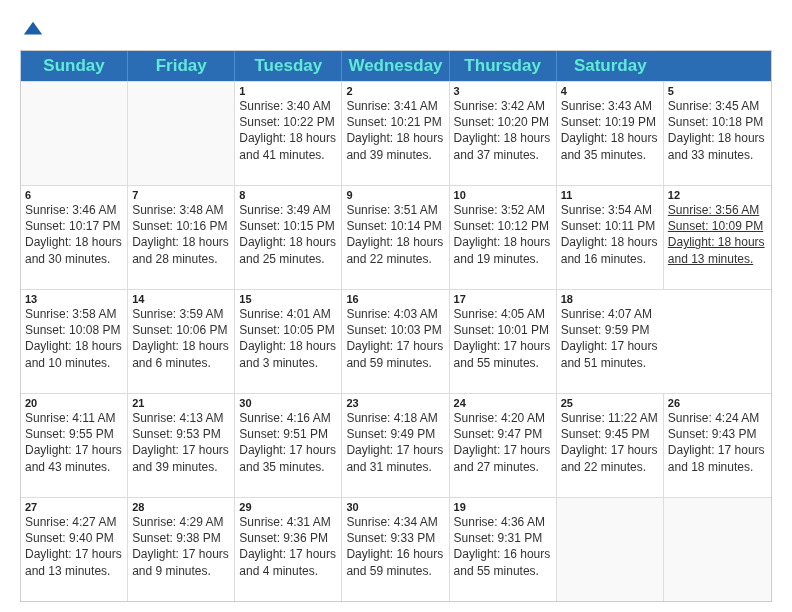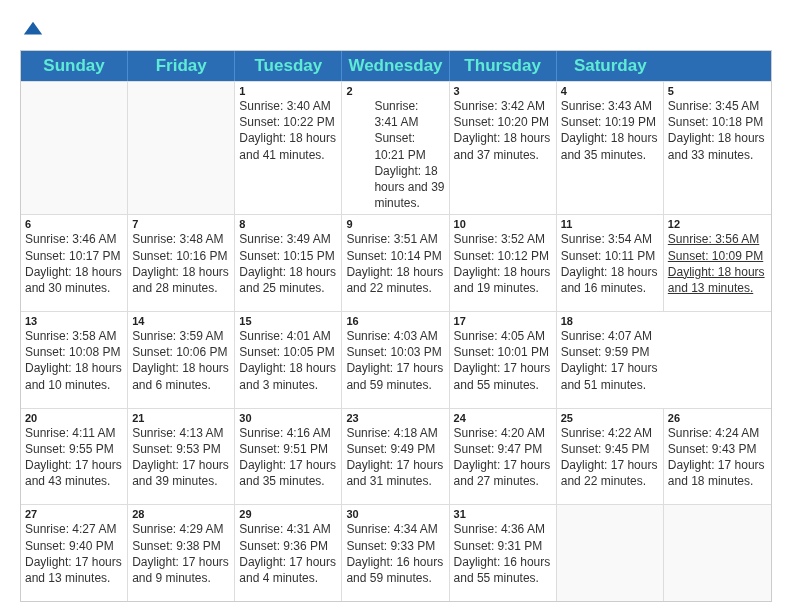--- a/index.html
+++ b/index.html
@@ -149,21 +149,21 @@
           <div class="cal-cell empty"></div>
           <div class="cal-cell empty"></div>
           <div class="cal-cell">
             <div class="cell-day">1</div>
             <div class="cell-info" style="white-space: pre-line;">Sunrise: 3:40 AM
 Sunset: 10:22 PM
 Daylight: 18 hours and 41 minutes.</div>
           </div>
           <div class="cal-cell">
             <div class="cell-day">2</div>
-            <div class="cell-info" style="white-space: pre-line; margin-left: 28px;">Sunrise: 3:41 AM
+            <div class="cell-info" style="white-space: pre-line;">Sunrise: 3:41 AM
 Sunset: 10:21 PM
 Daylight: 18 hours and 39 minutes.</div>
           </div>
           <div class="cal-cell">
             <div class="cell-day">3</div>
             <div class="cell-info" style="white-space: pre-line;">Sunrise: 3:42 AM
 Sunset: 10:20 PM
 Daylight: 18 hours and 37 minutes.</div>
           </div>
           <div class="cal-cell">
@@ -287,21 +287,21 @@
 Daylight: 17 hours and 31 minutes.</div>
           </div>
           <div class="cal-cell">
             <div class="cell-day">24</div>
             <div class="cell-info" style="white-space: pre-line;">Sunrise: 4:20 AM
 Sunset: 9:47 PM
 Daylight: 17 hours and 27 minutes.</div>
           </div>
           <div class="cal-cell">
             <div class="cell-day">25</div>
-            <div class="cell-info" style="white-space: pre-line;">Sunrise: 4:22 AM
+            <div class="cell-info" style="white-space: pre-line;">Sunrise: 11:22 AM
 Sunset: 9:45 PM
 Daylight: 17 hours and 22 minutes.</div>
           </div>
           <div class="cal-cell">
             <div class="cell-day">26</div>
             <div class="cell-info" style="white-space: pre-line;">Sunrise: 4:24 AM
 Sunset: 9:43 PM
 Daylight: 17 hours and 18 minutes.</div>
           </div>
         </div>
@@ -324,21 +324,21 @@
 Sunset: 9:36 PM
 Daylight: 17 hours and 4 minutes.</div>
           </div>
           <div class="cal-cell">
             <div class="cell-day">30</div>
             <div class="cell-info" style="white-space: pre-line;">Sunrise: 4:34 AM
 Sunset: 9:33 PM
 Daylight: 16 hours and 59 minutes.</div>
           </div>
           <div class="cal-cell">
-            <div class="cell-day">31</div>
+            <div class="cell-day">19</div>
             <div class="cell-info" style="white-space: pre-line;">Sunrise: 4:36 AM
 Sunset: 9:31 PM
 Daylight: 16 hours and 55 minutes.</div>
           </div>
           <div class="cal-cell empty"></div>
           <div class="cal-cell empty"></div>
         </div>
       </div>
   </div>
 </div>

